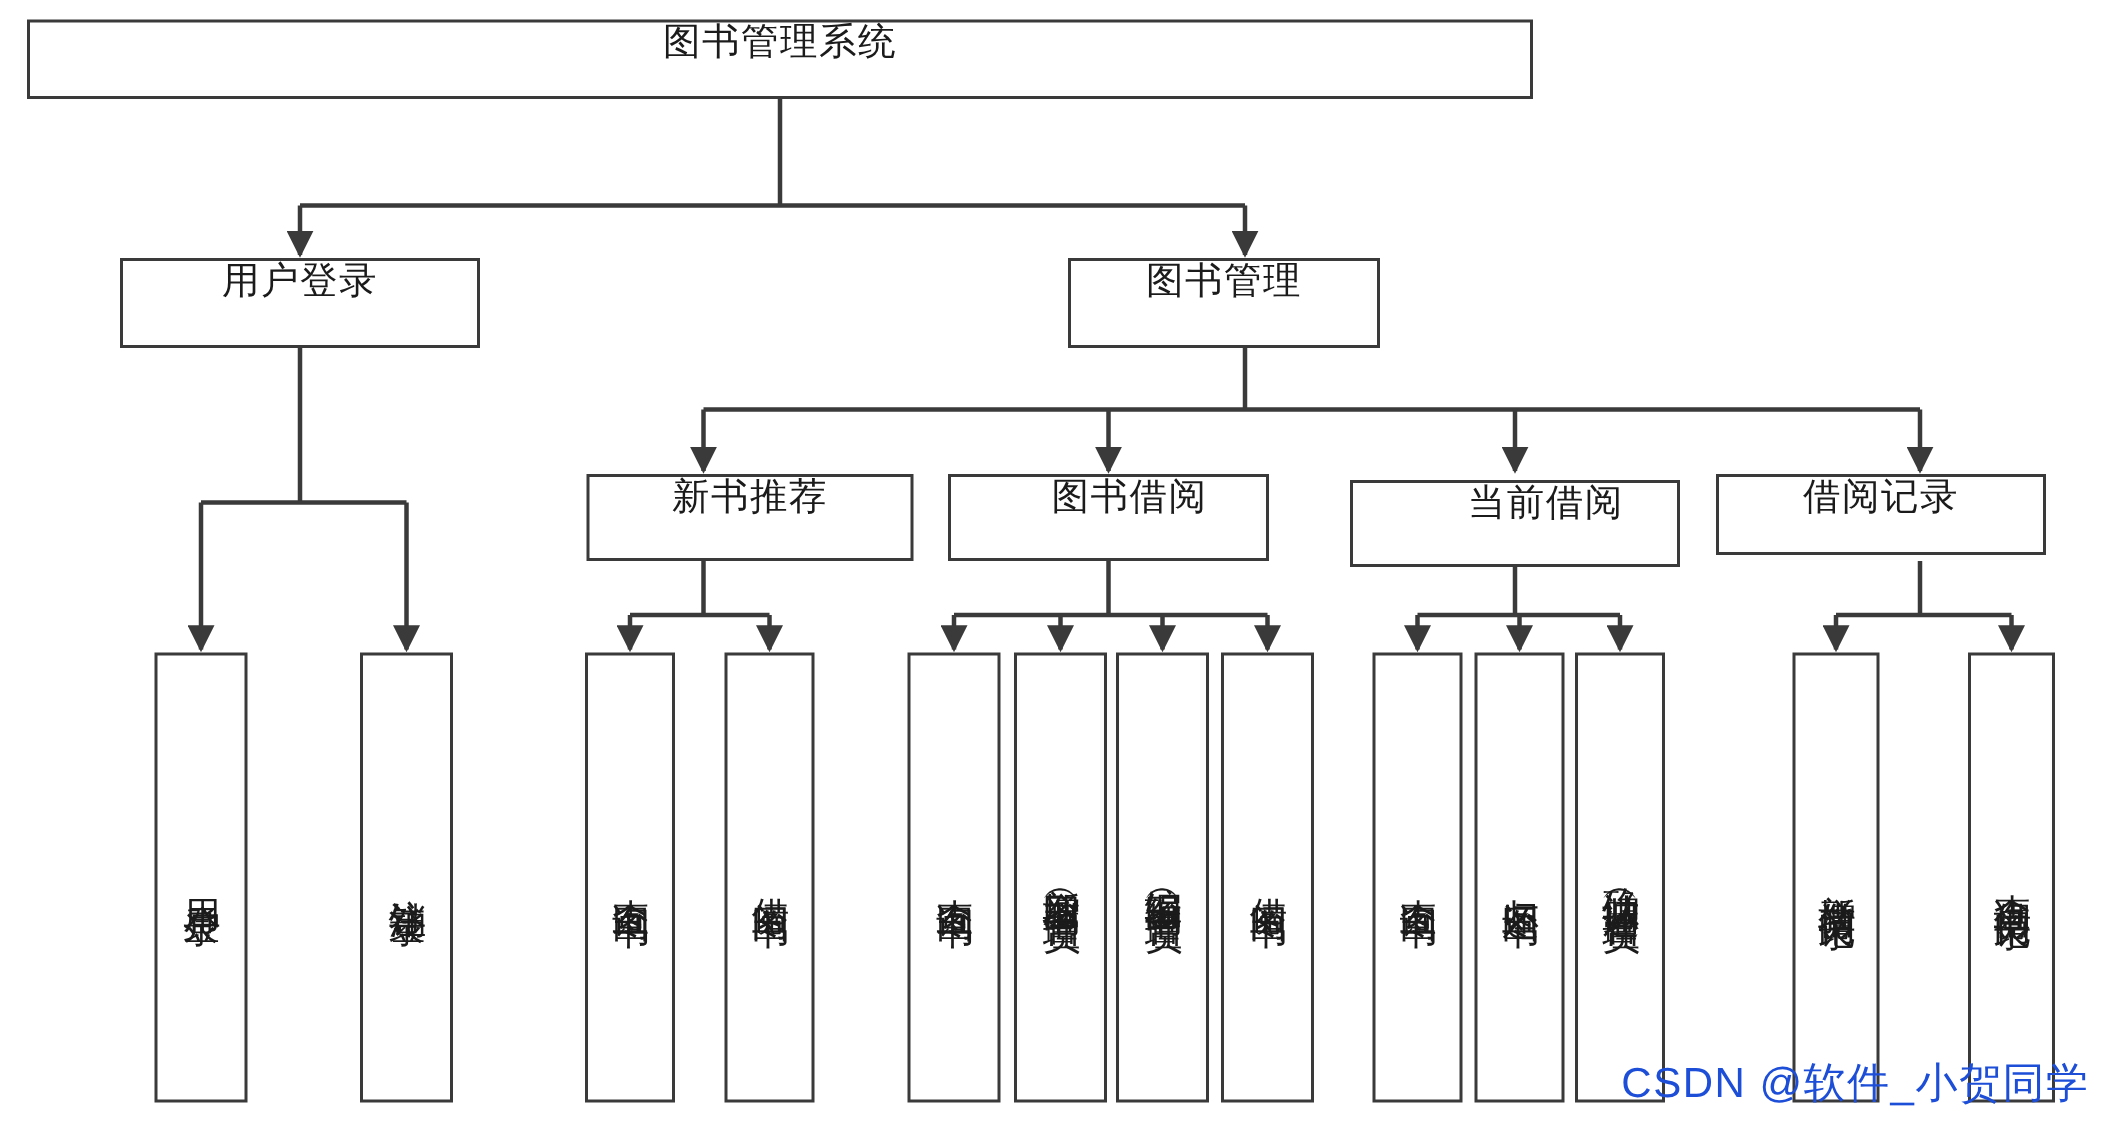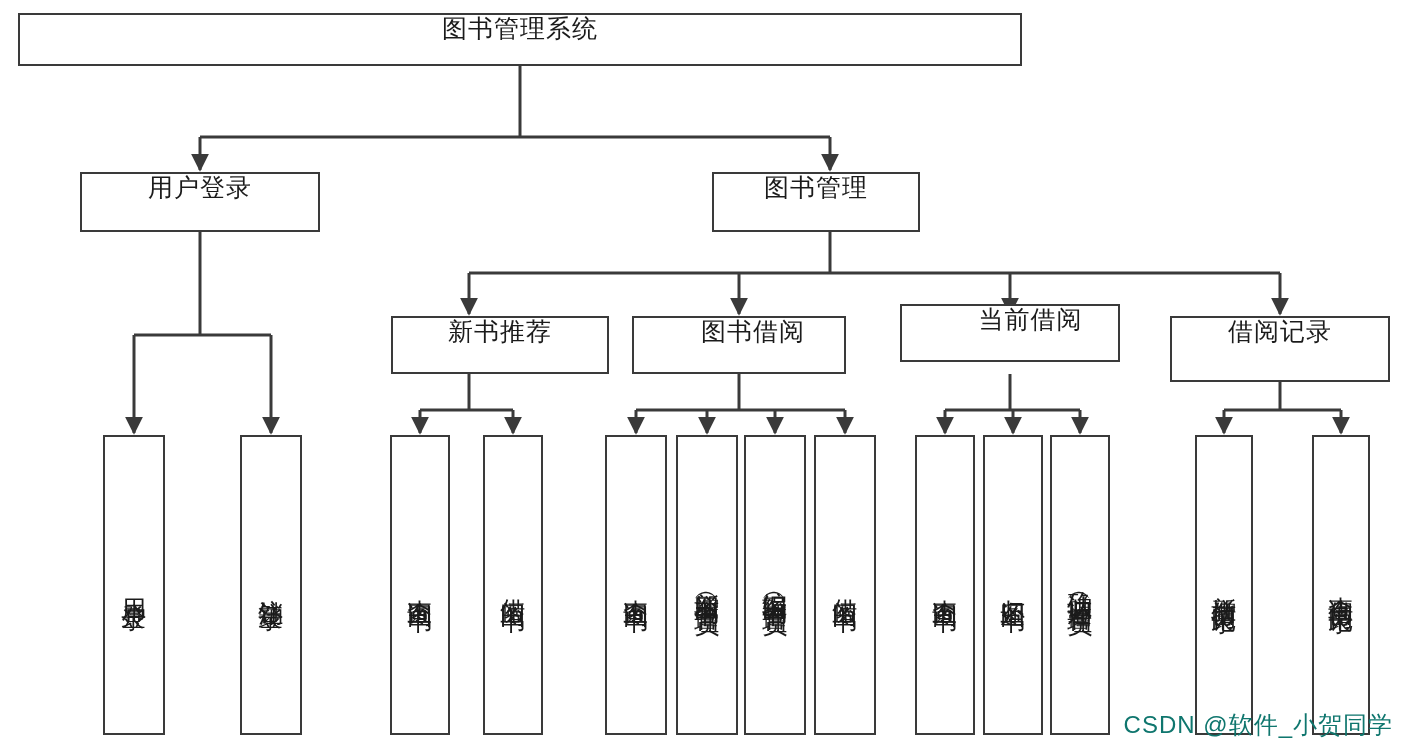--- a/index.html
+++ b/index.html
@@ -56,22 +56,22 @@
   }
   .node.vertical .label {
     writing-mode: vertical-rl;
     text-orientation: upright;
     text-align: center;
   }
   #watermark {
     position: absolute;
     right: 12px;
     bottom: 6px;
-    font-size: 24px;
-    color: #0f766e;
+    font-size: 28px;
+    color: #1d4ed8;
     letter-spacing: 1px;
     white-space: nowrap;
   }
 </style>
 </head>
 <body>
 
 <div id="canvas">
 
   <svg id="wires" viewBox="0 0 1405 747" xmlns="http://www.w3.org/2000/svg">
@@ -126,24 +126,24 @@
       </div>
       <div class="node horizontal" style="left: 712px; top: 172px; width: 208px; height: 60px;">
         <span class="label">图书管理</span>
       </div>
       <div class="node horizontal" style="left: 360px; top: 316px; width: 218px; height: 58px; margin-left: 31px;">
         <span class="label">新书推荐</span>
       </div>
       <div class="node horizontal" style="left: 632px; top: 316px; width: 214px; height: 58px; padding-left: 28px;">
         <span class="label">图书借阅</span>
       </div>
-      <div class="node horizontal" style="left: 900px; top: 304px; width: 220px; height: 58px; padding-left: 41px;">
+      <div class="node horizontal" style="left: 900px; top: 320px; width: 220px; height: 58px; padding-left: 41px;">
         <span class="label">当前借阅</span>
       </div>
-      <div class="node horizontal" style="left: 1170px; top: 316px; width: 220px; height: 66px;">
+      <div class="node horizontal" style="left: 1144px; top: 316px; width: 220px; height: 54px;">
         <span class="label">借阅记录</span>
       </div>
       <div class="node vertical" style="left: 103px; top: 435px; width: 62px; height: 300px;">
         <span class="label">用户登录</span>
       </div>
       <div class="node vertical" style="left: 240px; top: 435px; width: 62px; height: 300px;">
         <span class="label">注销登录</span>
       </div>
       <div class="node vertical" style="left: 390px; top: 435px; width: 60px; height: 300px;">
         <span class="label">查询图书</span>

